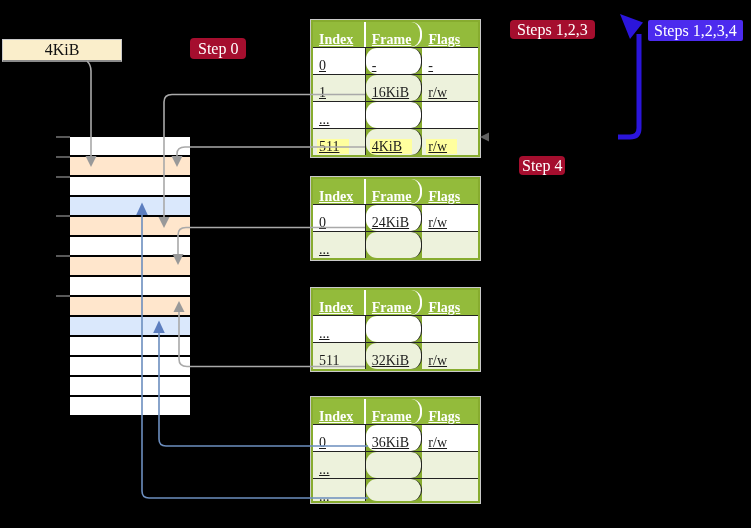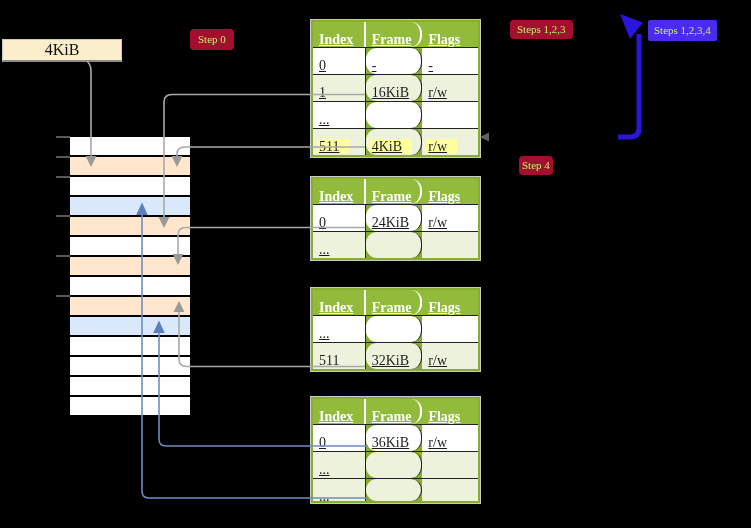--- a/index.html
+++ b/index.html
@@ -39,21 +39,21 @@
   .cell:nth-child(2){width:58px;border-radius:11px;}
   .cell:last-child{width:57px;border-right:none;}
   .trow{border-top:1px solid #222;}
   .trow.head{border-top:none;}
   .trow.shaded .cell{background:var(--rowalt);}
   .trow.plain .cell{background:#ffffff;}
   .trow.clip{height:22px;}
   .hl{background:var(--hl);padding:0 10px 0 2px;margin-left:-2px;}
   
   .badge{
-    position:absolute;color:#bef264;font-size:11px;line-height:19px;
+    position:absolute;color:#ffffff;font-size:16px;line-height:19px;
     padding:1px 8px;border-radius:4px;background:var(--crimson);
     white-space:nowrap;
   }
   #badge-steps1234{background:var(--bluebadge);border-radius:2px;padding:1px 6px;}
   #frame-size-box{
     position:absolute;left:2px;top:39px;width:118px;height:20px;
     background:var(--cream);border:1px solid #c9c9c9;border-bottom:2px solid #8a8a8a;
     text-align:center;font-size:16px;color:#111;line-height:20px;
   }
   
@@ -61,21 +61,21 @@
 </style>
 </head>
 <body>
 
 <div id="canvas">
 
   <div id="frame-size-box">
     <span>4KiB</span>
   </div>
 
-  <div class="badge" style="left:190px;top:29px;">
+  <div class="badge" style="left:190px;top:38px;">
     <span>Step 0</span>
   </div>
   <div class="badge" style="left:510px;top:20px;padding:0 7px;">
     <span>Steps 1,2,3</span>
   </div>
   <div class="badge" id="badge-steps1234" style="left:648px;top:20px;">
     <span>Steps 1,2,3,4</span>
   </div>
   <div class="badge" style="left:519px;top:156px;padding:0 3px;">
     <span>Step 4</span>

